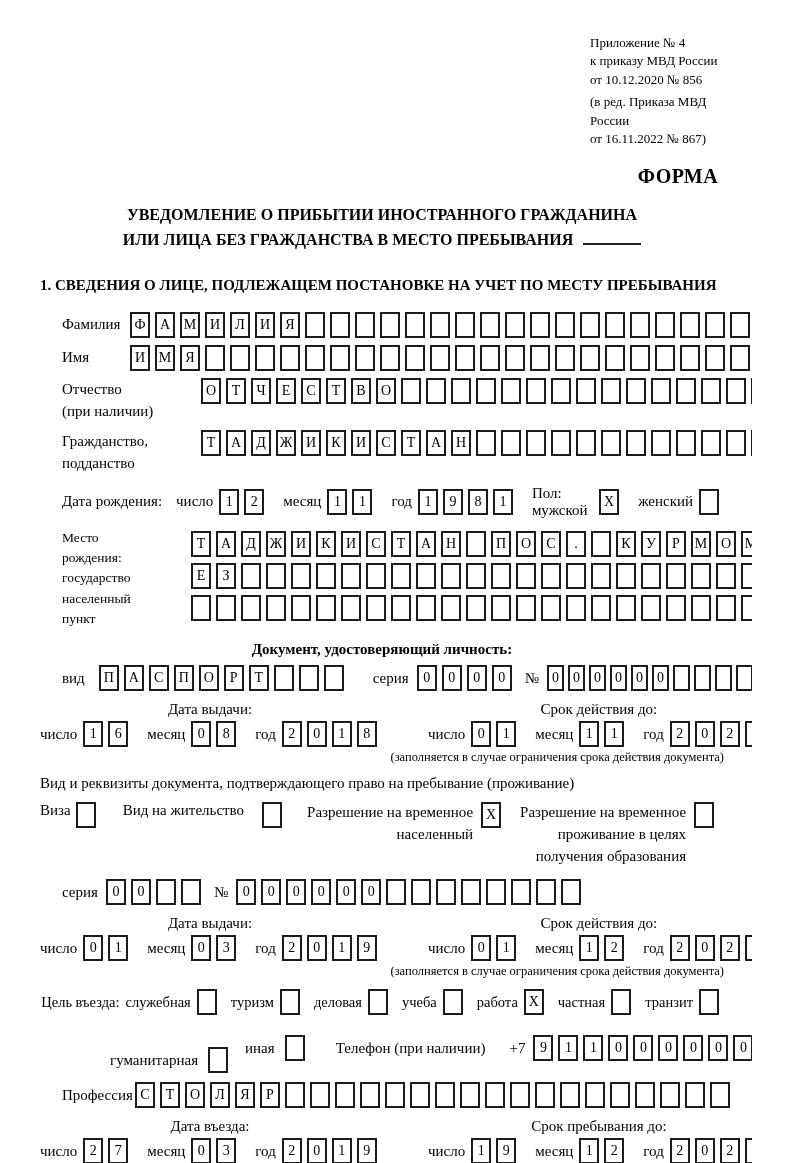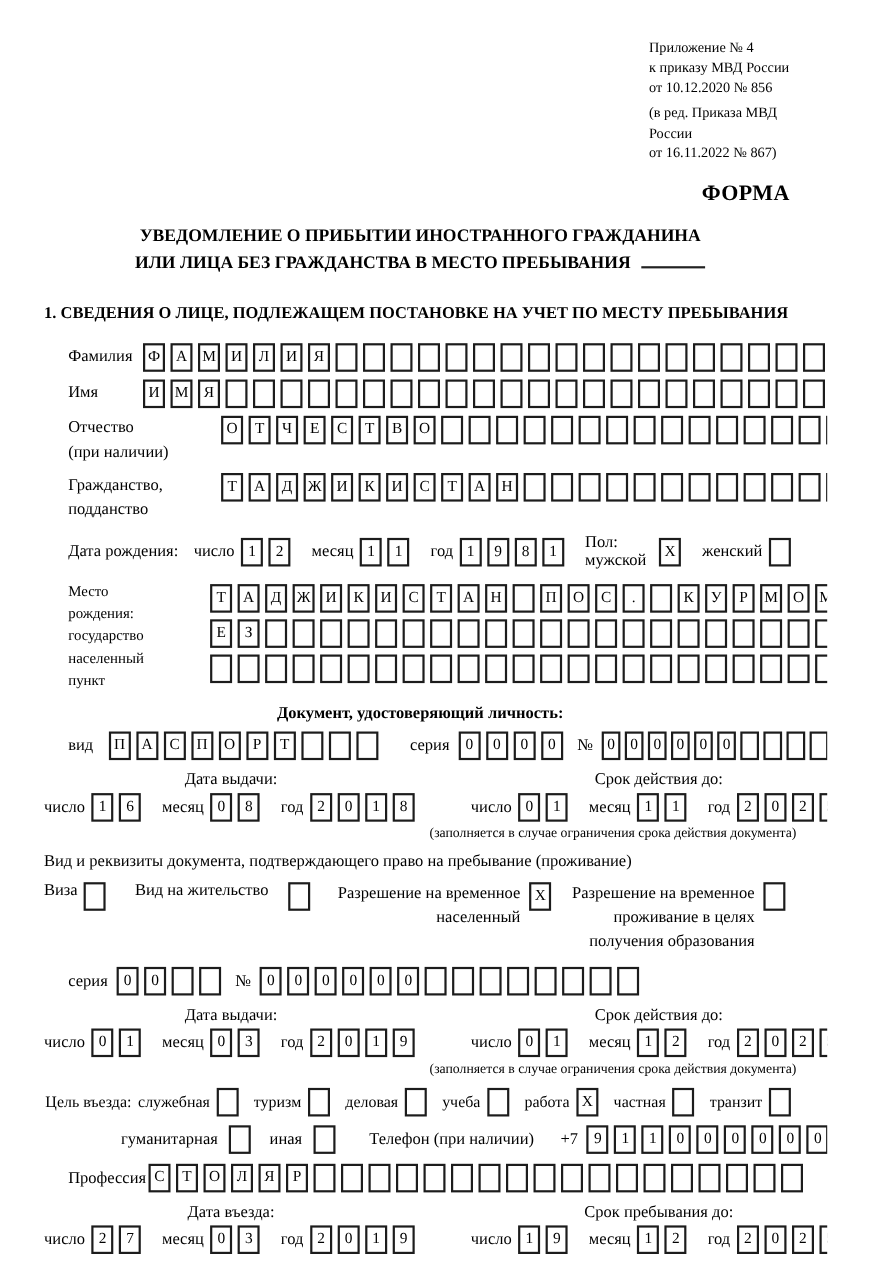--- a/index.html
+++ b/index.html
@@ -559,21 +559,21 @@
     </div>
     <div class="popt">
       <span>транзит</span>
       <span class="boxes">
           <span class="box"></span>
         </span>
     </div>
   </div>
 
   <div class="row" style="margin-top:8px;">
-    <div class="popt" style="margin-left:70px;">
+    <div class="popt" style="margin-left:70px;margin-top:24px;">
       <span>гуманитарная</span>
       <span class="boxes" style="margin-left:10px;">
           <span class="box"></span>
         </span>
     </div>
     <div class="popt" style="margin-left:12px;">
       <span>иная</span>
       <span class="boxes" style="margin-left:10px;">
           <span class="box"></span>
         </span>

